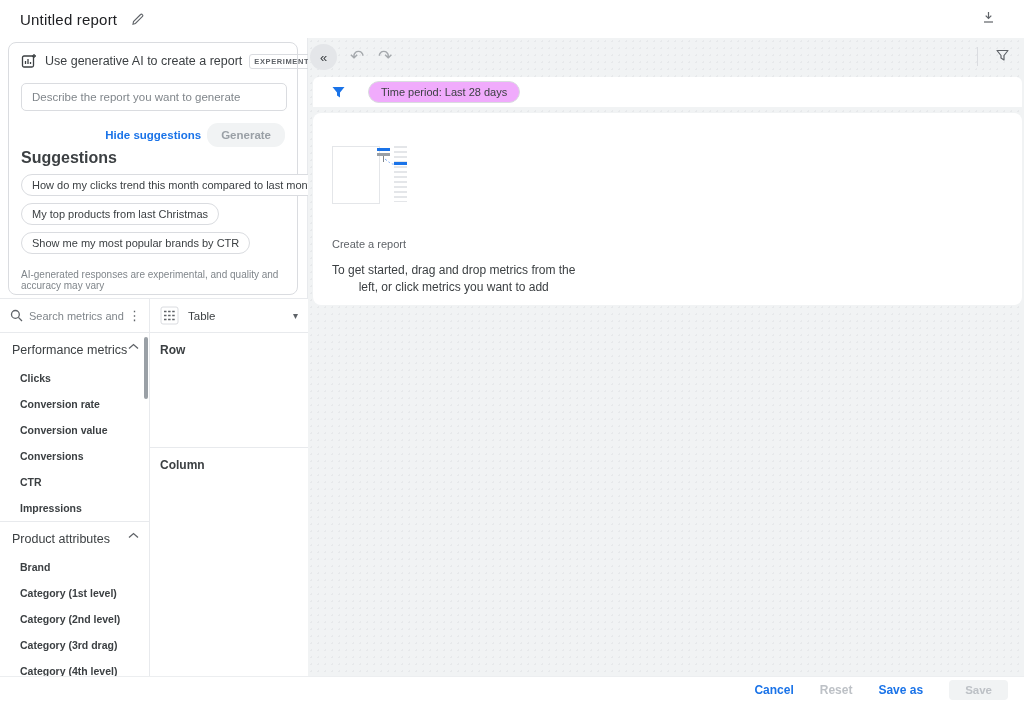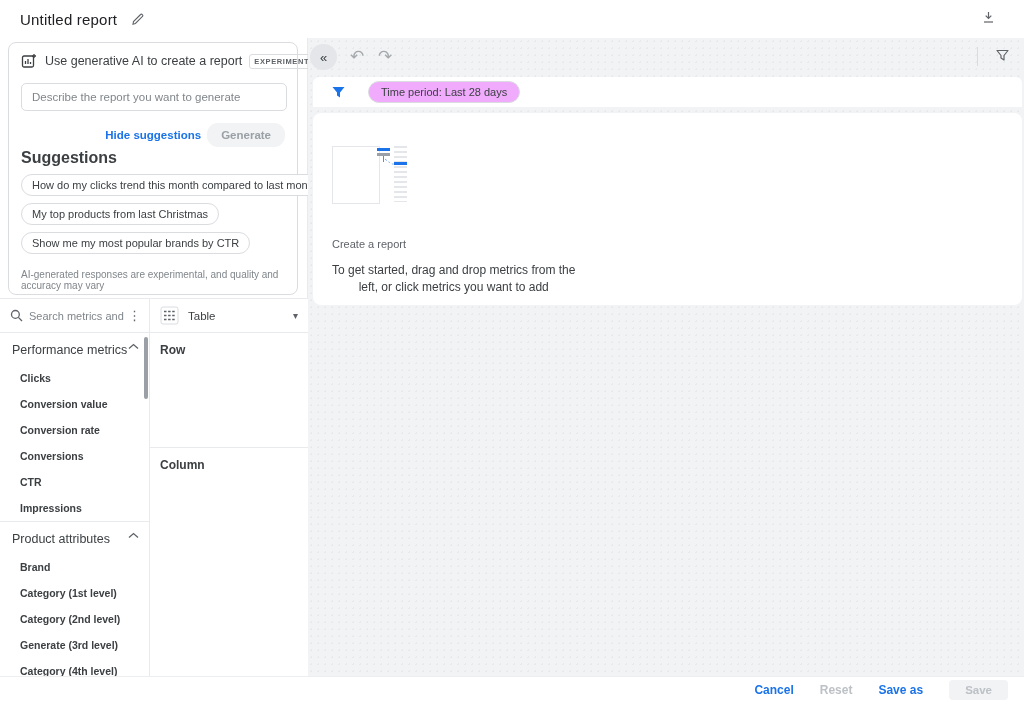--- a/index.html
+++ b/index.html
@@ -155,38 +155,38 @@
 
       <div class="sec-head">
         <span class="sec-title">Performance metrics</span>
         <span class="sec-chevron">
           <svg width="11" height="7" viewBox="0 0 11 7">
               <polyline points="1,5.5 5.5,1.5 10,5.5" fill="none" stroke="#5f6368" stroke-width="1.3"></polyline>
             </svg>
         </span>
       </div>
       <div class="metric-item">Clicks</div>
+      <div class="metric-item">Conversion rate</div>
       <div class="metric-item">Conversion value</div>
-      <div class="metric-item">Conversion rate</div>
       <div class="metric-item">Conversions</div>
       <div class="metric-item">CTR</div>
       <div class="metric-item">Impressions</div>
 
       <div class="sec-head bordered">
         <span class="sec-title">Product attributes</span>
         <span class="sec-chevron">
           <svg width="11" height="7" viewBox="0 0 11 7">
               <polyline points="1,5.5 5.5,1.5 10,5.5" fill="none" stroke="#5f6368" stroke-width="1.3"></polyline>
             </svg>
         </span>
       </div>
       <div class="metric-item">Brand</div>
       <div class="metric-item">Category (1st level)</div>
       <div class="metric-item">Category (2nd level)</div>
-      <div class="metric-item">Generate (3rd level)</div>
+      <div class="metric-item">Category (3rd drag)</div>
       <div class="metric-item">Category (4th level)</div>
       <div class="metric-item">Category (5th level)</div>
 
       <div class="scroll-thumb"></div>
     </div>
 
     <div class="config-panel">
       <div class="type-row">
         <span>
           <svg width="19" height="19" viewBox="0 0 19 19">

